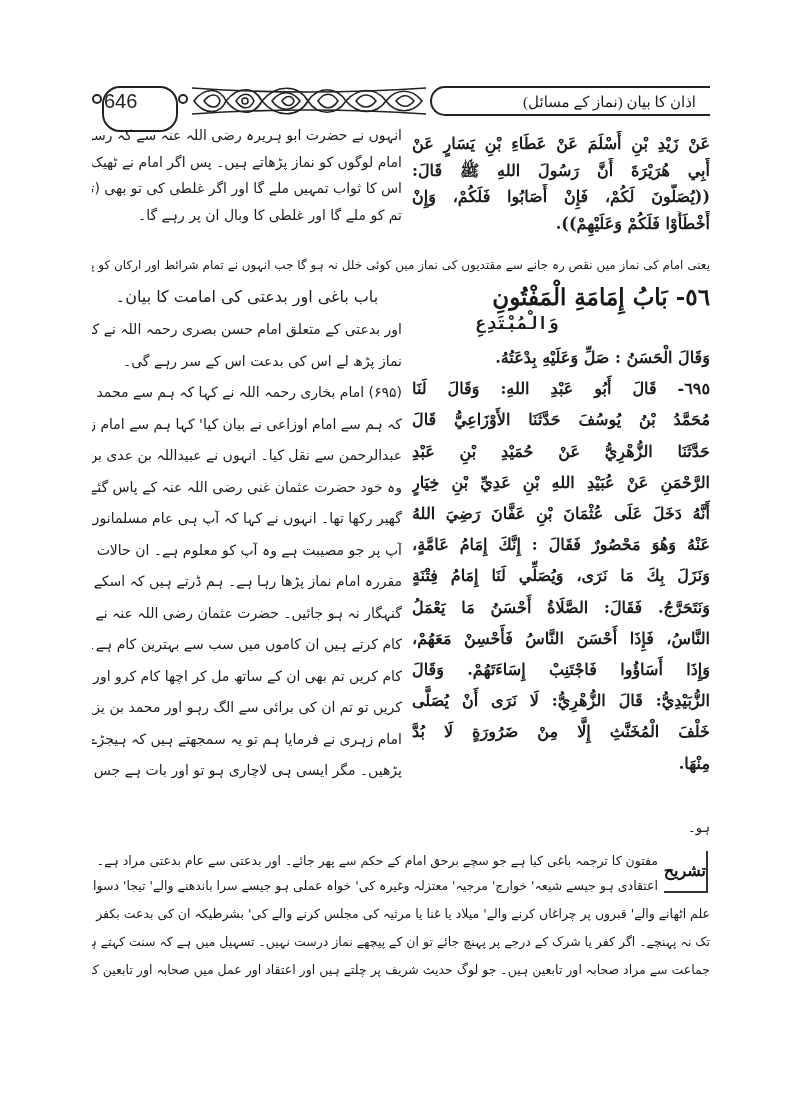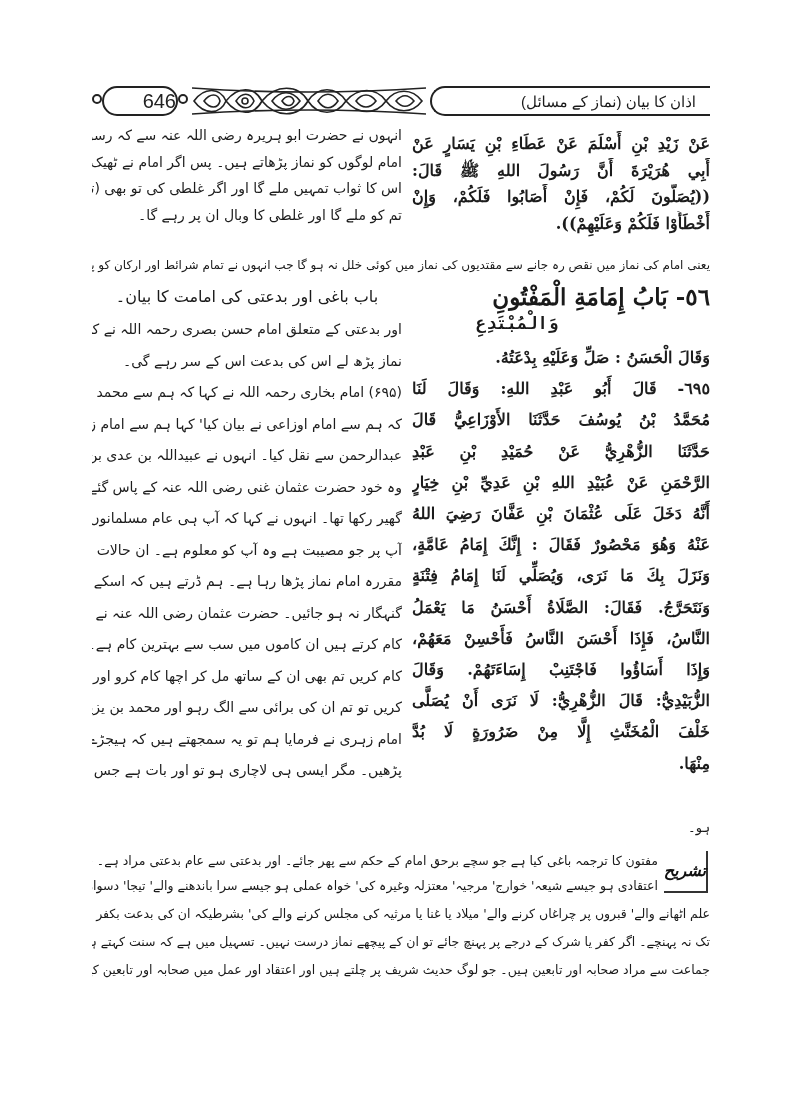--- a/index.html
+++ b/index.html
@@ -2,34 +2,34 @@
 <html><head>
 <meta charset="utf-8">
 <style>
   html, body { margin:0; padding:0; background:#ffffff; }
   body { width:793px; height:1118px; position:relative; overflow:hidden; color:#1a1a1a;
          font-family: "DejaVu Sans", sans-serif; }
   .page { position:absolute; left:0; top:0; width:793px; height:1118px; }
 
   
   .header { position:absolute; left:92px; top:84px; width:618px; height:36px; }
-  .page-num-box { position:absolute; left:10px; top:2px; width:76px; height:30px;
+  .page-num-box { position:absolute; left:10px; top:2px; width:76px; height:46px;
                   border:2px solid #222; border-radius:18px; box-sizing:border-box;
-                  text-align:right; font-family:"Liberation Sans", sans-serif; font-size:20px;
+                  text-align:left; font-family:"Liberation Sans", sans-serif; font-size:20px;
                   line-height:26px; color:#222; }
   .page-num-tip-l { position:absolute; left:0; top:10px; width:10px; height:10px; border:2px solid #222;
                     border-radius:50%; box-sizing:border-box; }
   .page-num-tip-r { position:absolute; left:86px; top:10px; width:10px; height:10px; border:2px solid #222;
                     border-radius:50%; box-sizing:border-box; }
   .ornament { position:absolute; left:98px; top:0; width:238px; height:34px; }
   .chapter-box { position:absolute; left:338px; top:2px; width:280px; height:30px;
                  border:2px solid #222; border-right:none; border-radius:16px 0 0 16px;
                  box-sizing:border-box; }
   .chapter-title { position:absolute; right:14px; top:0; font-size:15px; line-height:28px;
-                   direction:rtl; font-family:Liberation Sans, sans-serif; }
+                   direction:rtl; font-family:Liberation Serif, serif; }
   .arabic { position:absolute; font-family:"DejaVu Serif", serif; font-size:16px; line-height:26.5px;
             direction:rtl; text-align:justify; text-align-last:justify; font-weight:bold; color:#1c1c1c; }
   .urdu { position:absolute; font-family:"DejaVu Sans", sans-serif; font-size:14px; line-height:26.5px;
           direction:rtl; text-align:justify; text-align-last:justify; color:#1c1c1c; }
   .line { display:block; white-space:nowrap; overflow:hidden; }
   .last { text-align-last:right; }
 
   .note-line { position:absolute; left:92px; top:255px; width:618px; font-size:12px; line-height:20px;
                direction:rtl; text-align:right; white-space:nowrap; overflow:hidden; }
 
@@ -38,21 +38,21 @@
   .bab-ar-2 { position:absolute; left:412px; top:311px; width:210px; font-family:Liberation Mono, monospace;
               font-size:17px; font-weight:bold; direction:rtl; text-align:center; line-height:28px; }
   .bab-ur { position:absolute; left:92px; top:283px; width:310px; font-size:16px; font-weight:normal;
             direction:rtl; text-align:center; line-height:28px; }
 
   .center-end { position:absolute; left:92px; top:818px; width:618px; text-align:right; font-size:13px;
                 line-height:20px; direction:rtl; }
 
   .tashreeh-badge { position:absolute; left:664px; top:851px; width:44px; height:42px;
                     border-right:2px solid #333; border-bottom:2px solid #333; box-sizing:border-box;
-                    font-family:"DejaVu Serif", serif; font-size:16px; font-weight:bold; font-style:italic;
+                    font-family:"DejaVu Serif", serif; font-size:16px; font-weight:bold; 
                     text-align:center; line-height:40px; direction:rtl; color:#111; }
   .sharh { position:absolute; left:92px; width:618px; font-size:12.5px; line-height:25px;
            direction:rtl; text-align:justify; text-align-last:justify; white-space:nowrap; overflow:hidden; }
 </style>
 </head>
 <body>
 
 <div class="page">
 
   <div class="header">

